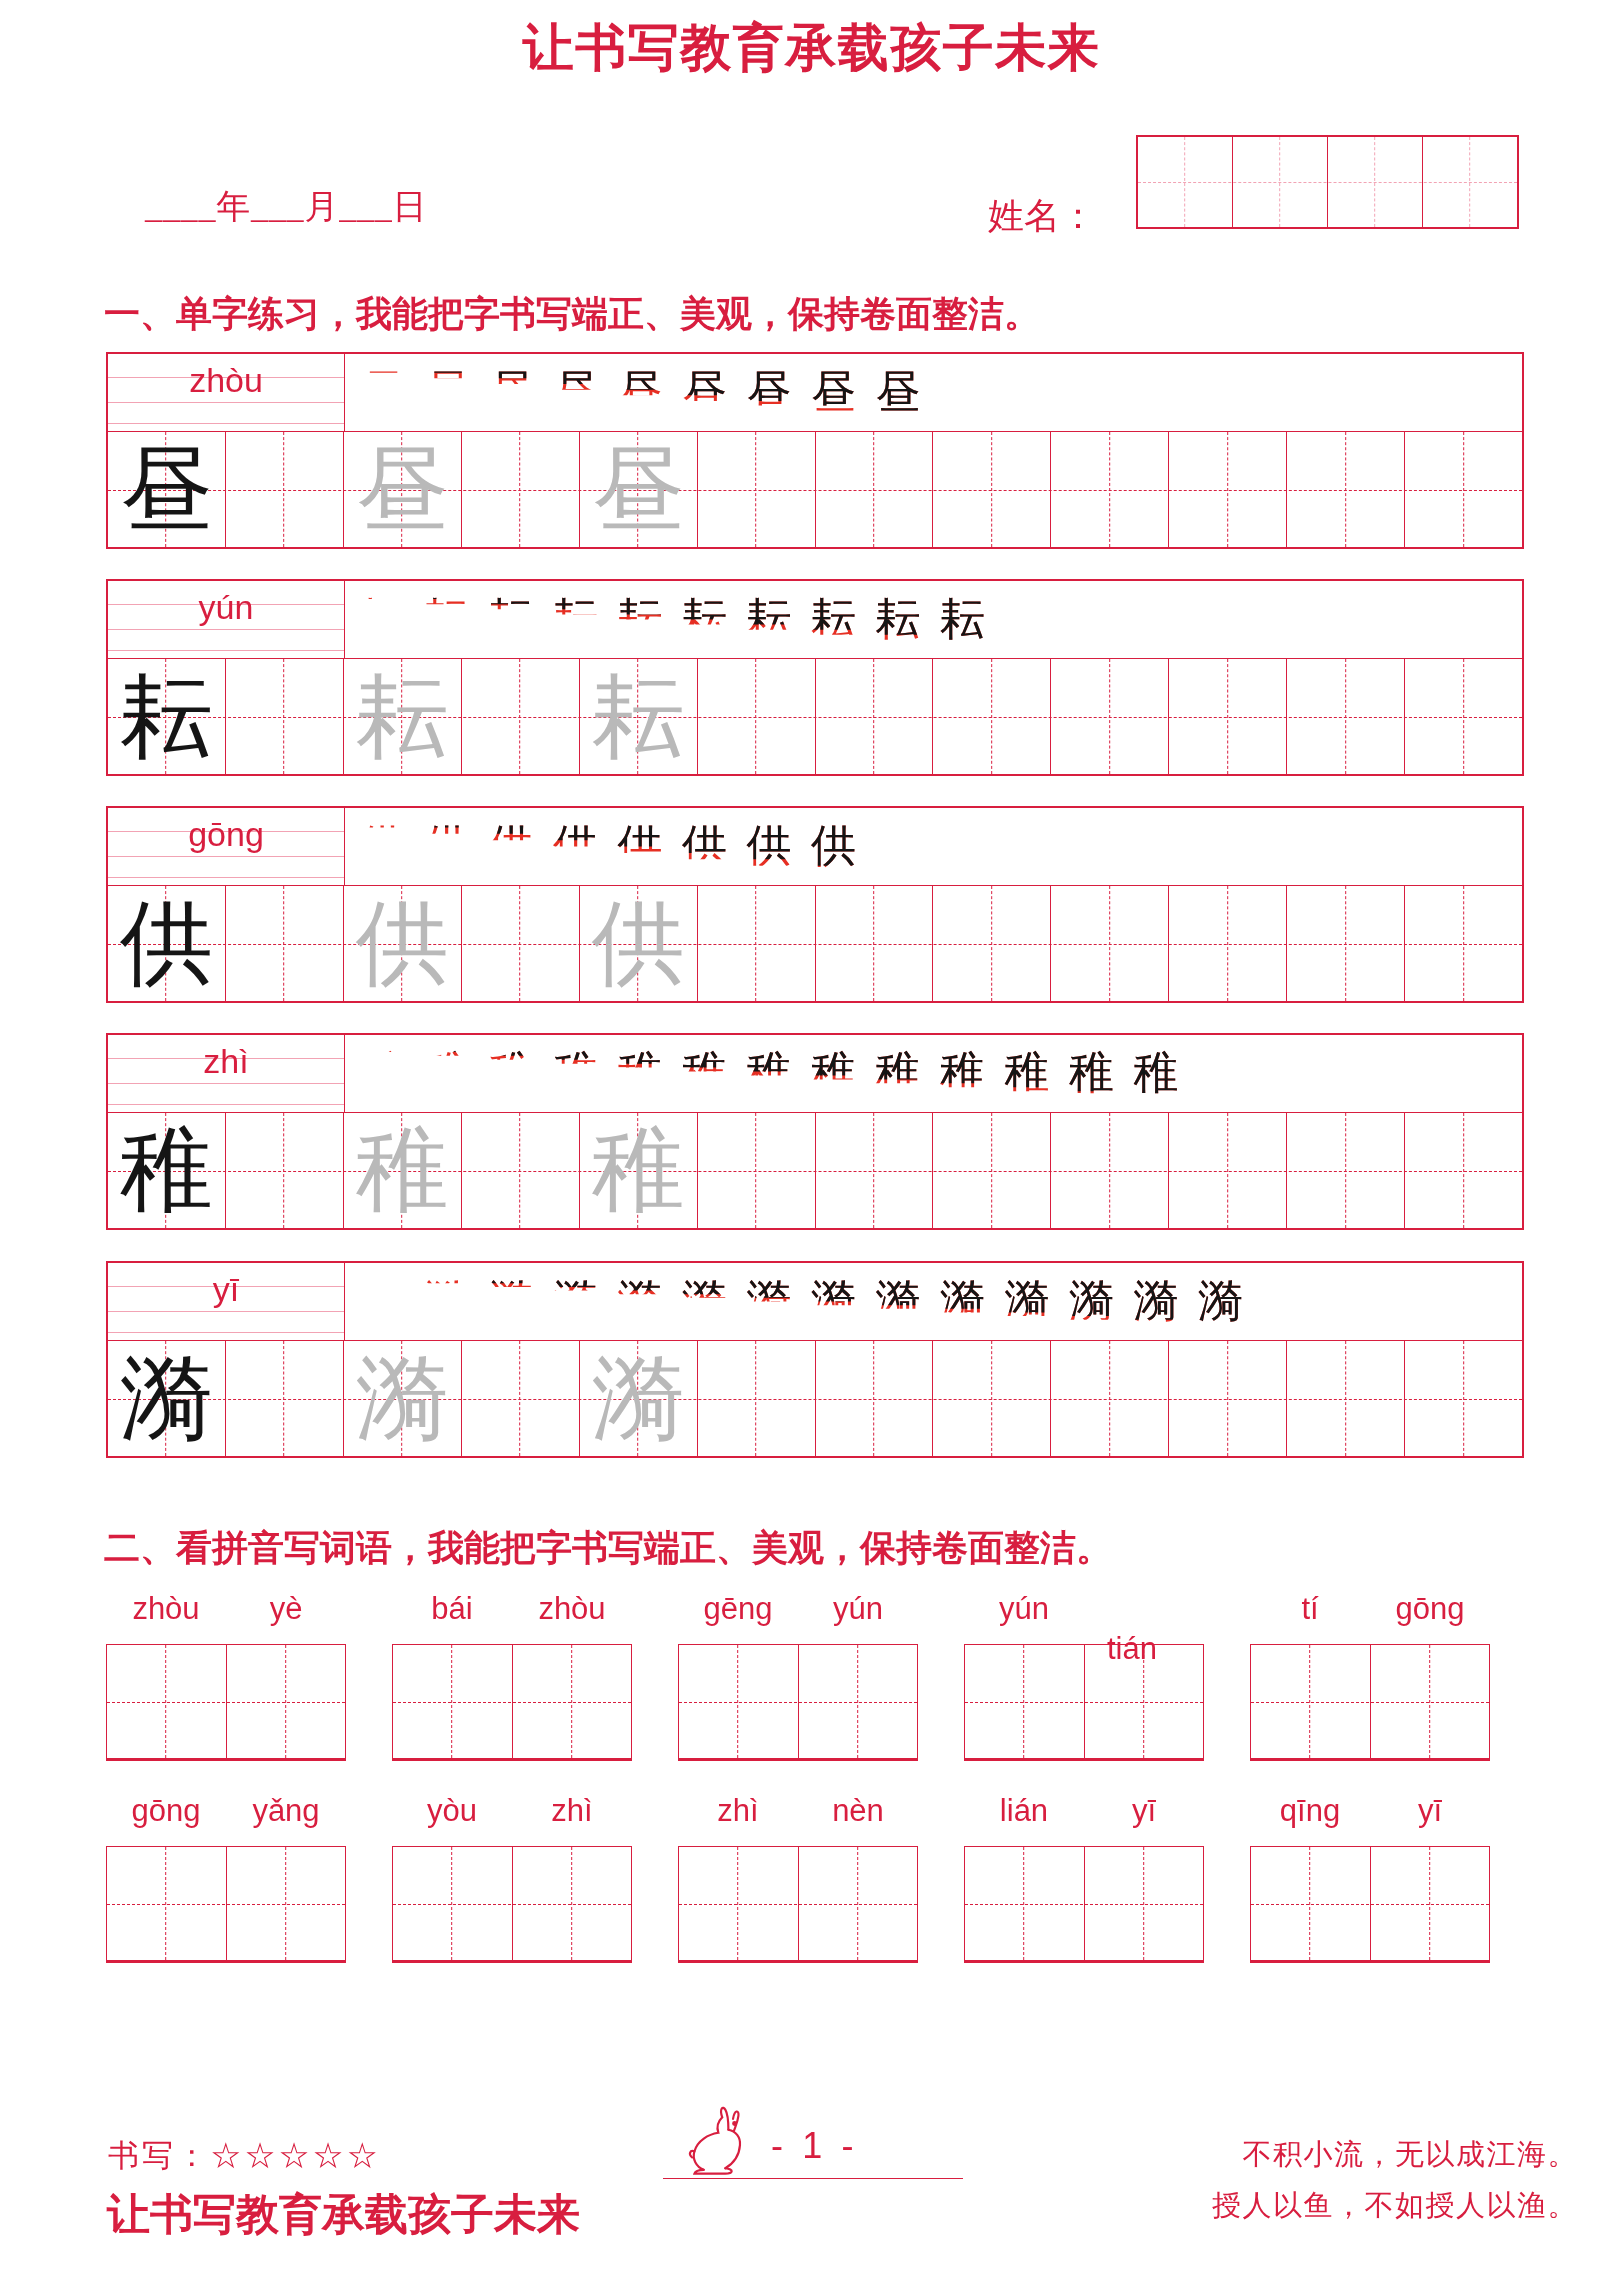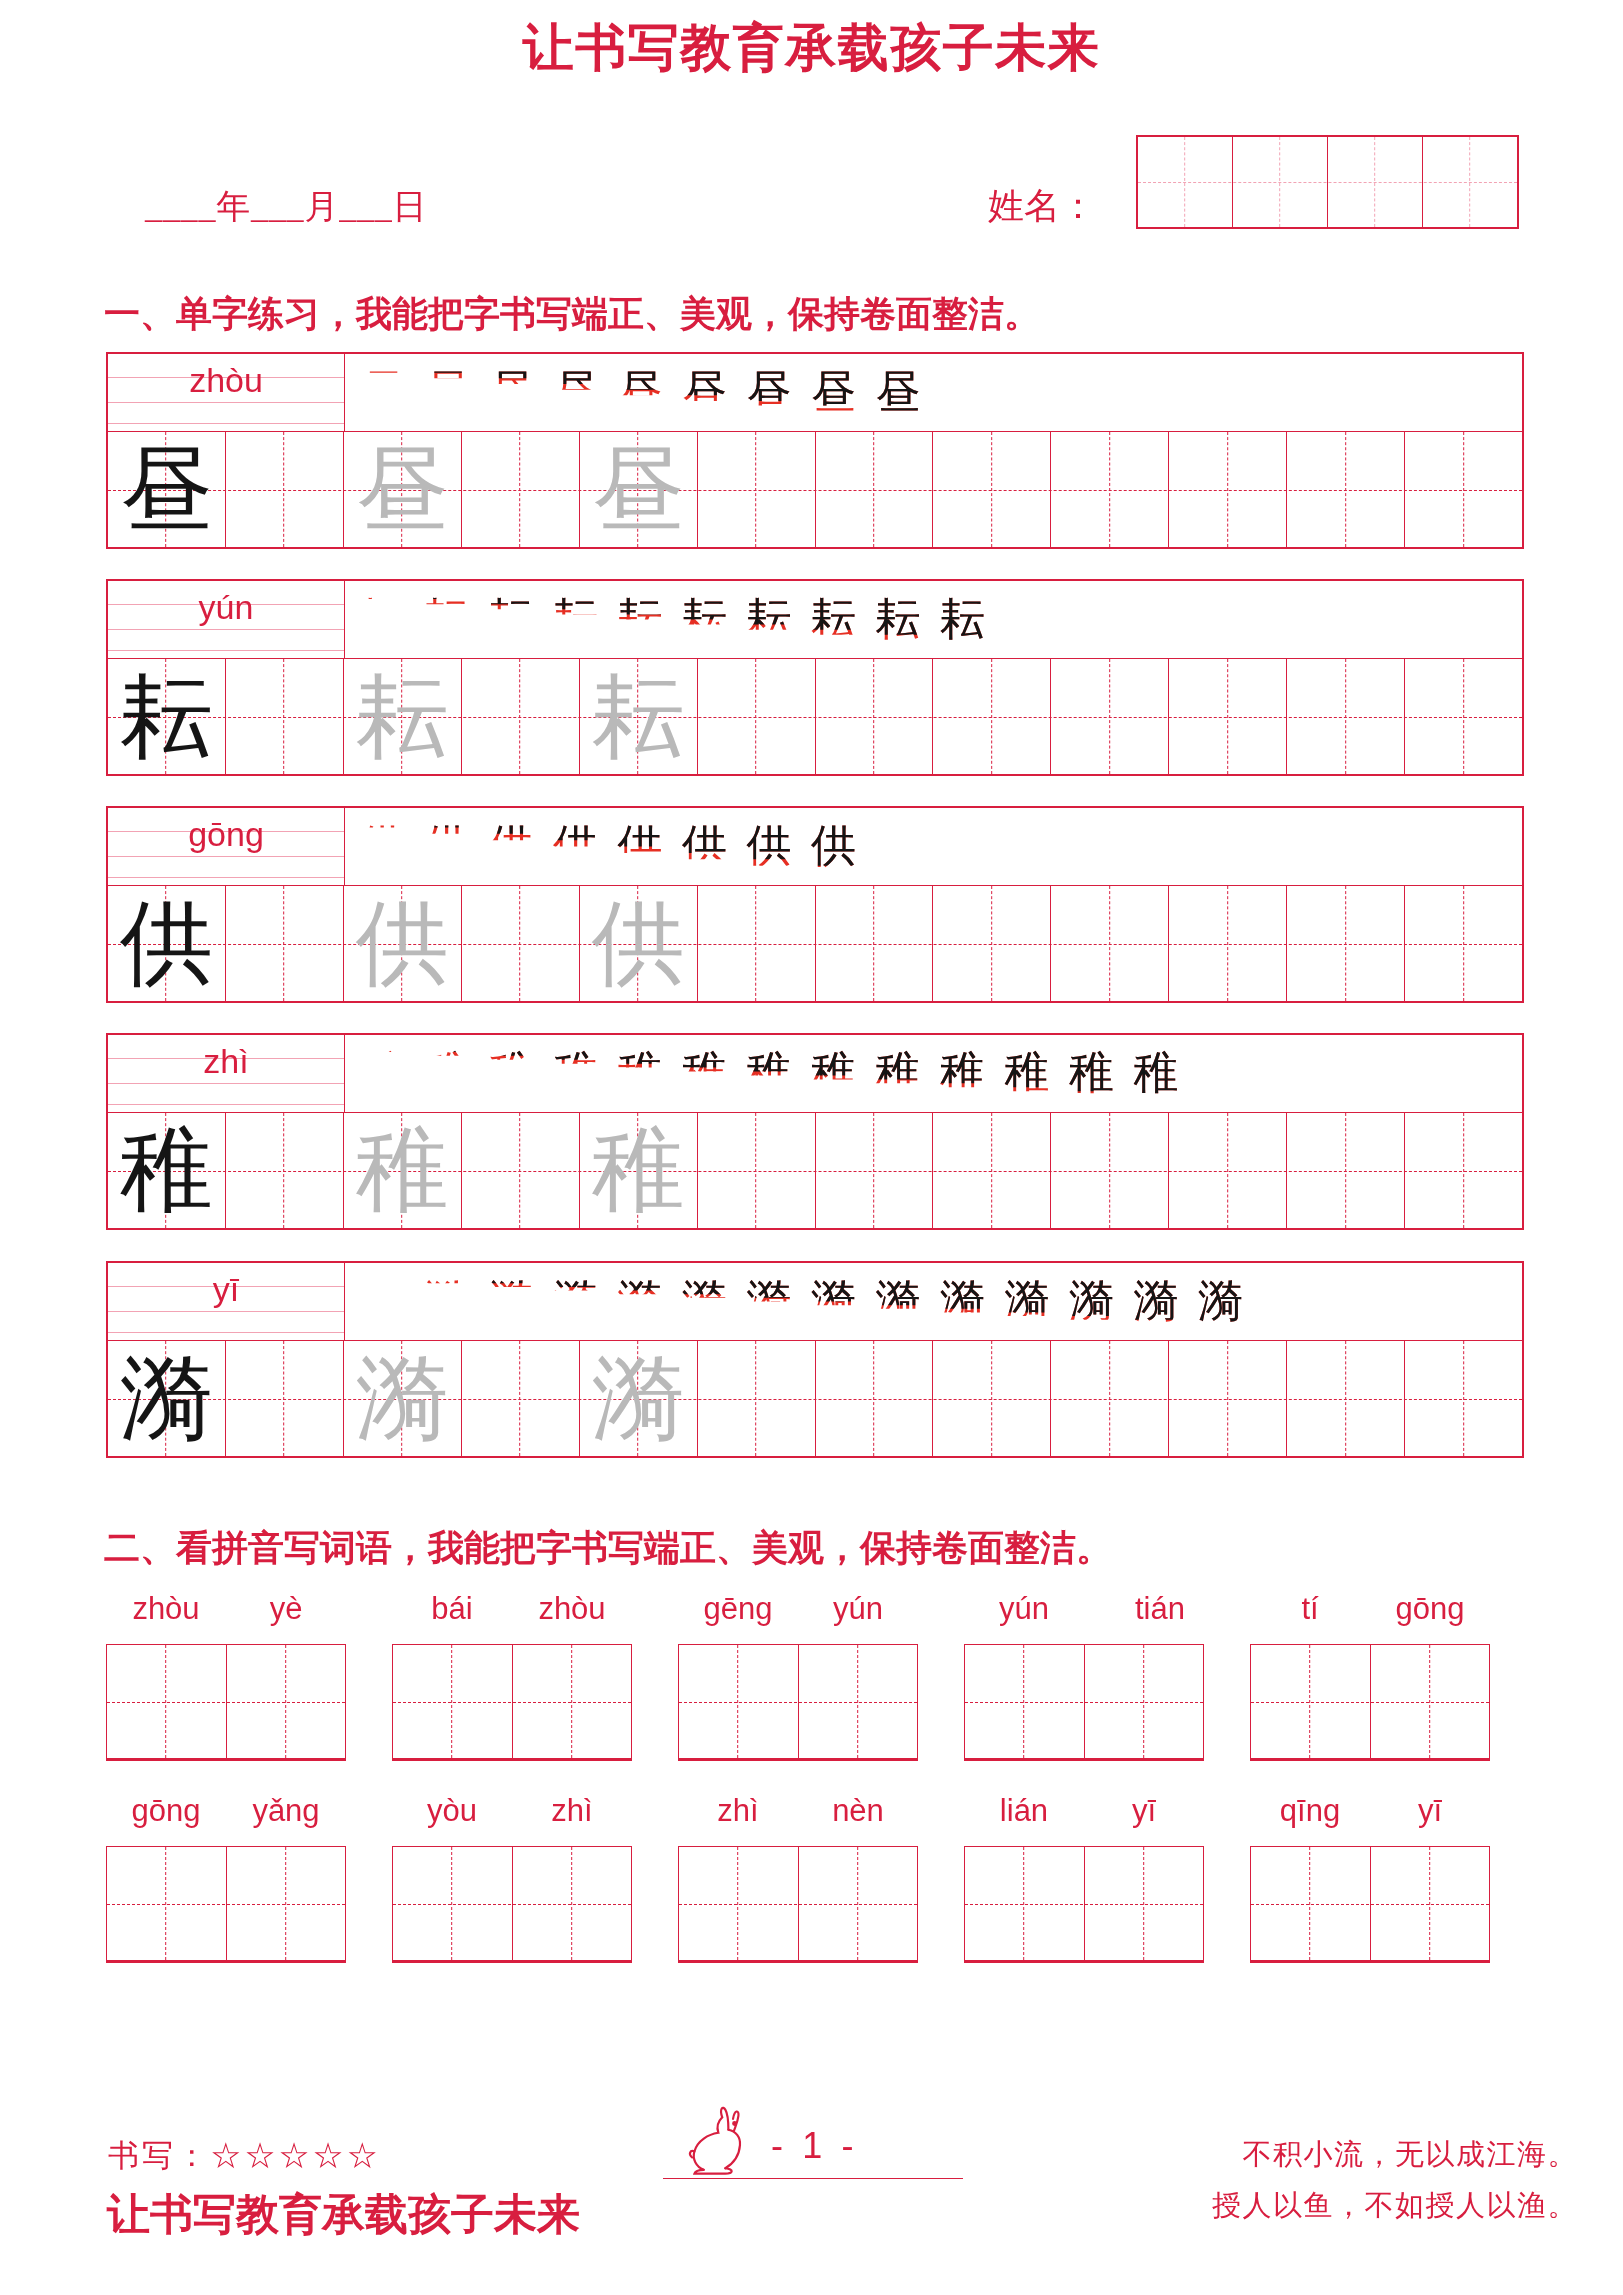--- a/index.html
+++ b/index.html
@@ -13,21 +13,21 @@
   .page{
     position:relative;width:1623px;height:2295px;background:#ffffff;
     font-family:"Liberation Sans",sans-serif;overflow:hidden;margin:0 auto;
   }
   
   .title{position:absolute;left:0;top:14px;width:1623px;text-align:center;
     font-size:51px;font-weight:700;color:var(--red);letter-spacing:1.5px;}
   
   .date-line{position:absolute;left:108px;top:184px;font-size:34px;color:var(--red);
     font-family:"Liberation Serif",serif;letter-spacing:0.8px;margin-left:37px;}
-  .name-label{position:absolute;left:988px;top:182px;font-size:36px;color:var(--red);
+  .name-label{position:absolute;left:988px;top:192px;font-size:36px;color:var(--red);
     font-family:"Liberation Serif",serif;}
   .name-grid{position:absolute;left:1136px;top:135px;width:383px;height:94px;
     border:2.3px solid var(--red);display:flex;box-sizing:border-box;}
   .name-cell{flex:1;position:relative;border-left:1.5px solid var(--red);}
   .name-cell:first-child{border-left:none;}
   .name-cell::before{content:"";position:absolute;left:50%;top:0;bottom:0;
     border-left:1.5px dashed var(--pink);transform:translateX(-0.8px);}
   .name-grid::after{content:"";position:absolute;left:0;right:0;top:50%;
     border-top:1.5px dashed var(--pink);}
   
@@ -507,21 +507,21 @@
         <div class="word-group" style="left: 678px;">
           <div class="wpinyin" style="left: 0px;">gēng</div>
           <div class="wpinyin" style="left: 120px;">yún</div>
           <div class="wbox">
             <div class="wcell"></div>
             <div class="wcell"></div>
           </div>
         </div>
         <div class="word-group" style="left: 964px;">
           <div class="wpinyin" style="left: 0px;">yún</div>
-          <div class="wpinyin" style="left: 136px;">tián</div>
+          <div class="wpinyin" style="left: 108px; margin-top: 40px;">tián</div>
           <div class="wbox">
             <div class="wcell"></div>
             <div class="wcell"></div>
           </div>
         </div>
         <div class="word-group" style="left: 1250px;">
           <div class="wpinyin" style="left: 0px;">tí</div>
           <div class="wpinyin" style="left: 120px;">gōng</div>
           <div class="wbox">
             <div class="wcell"></div>

